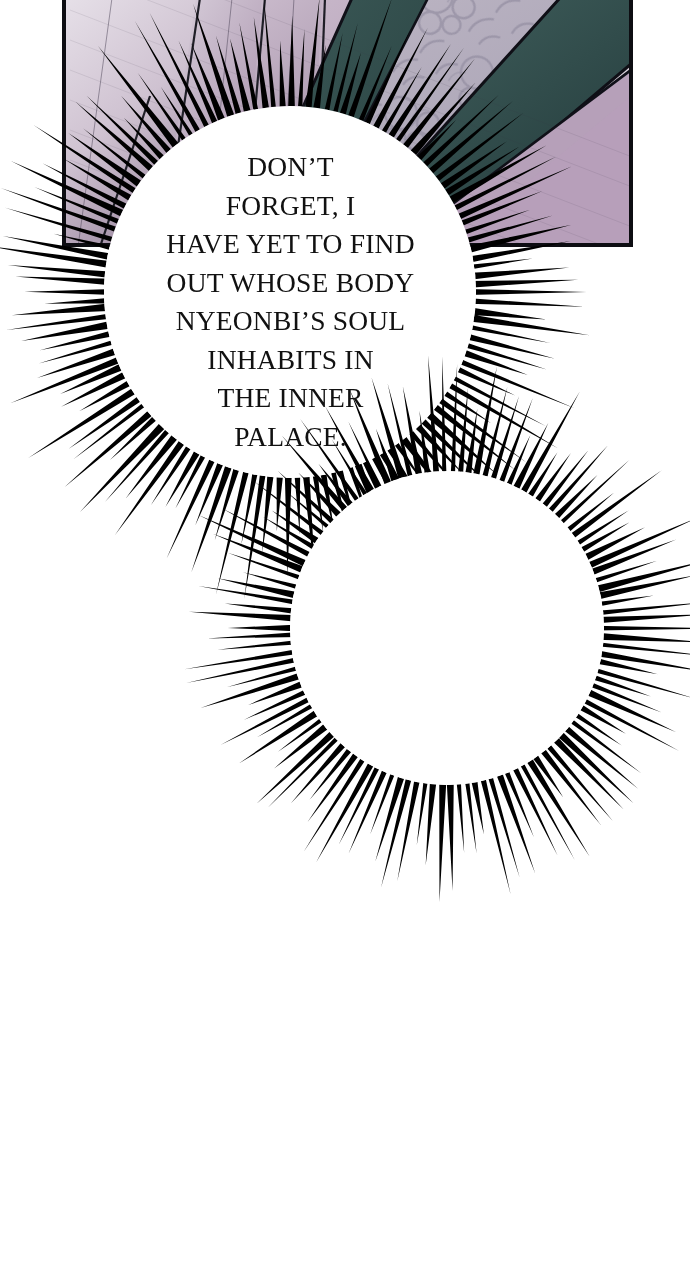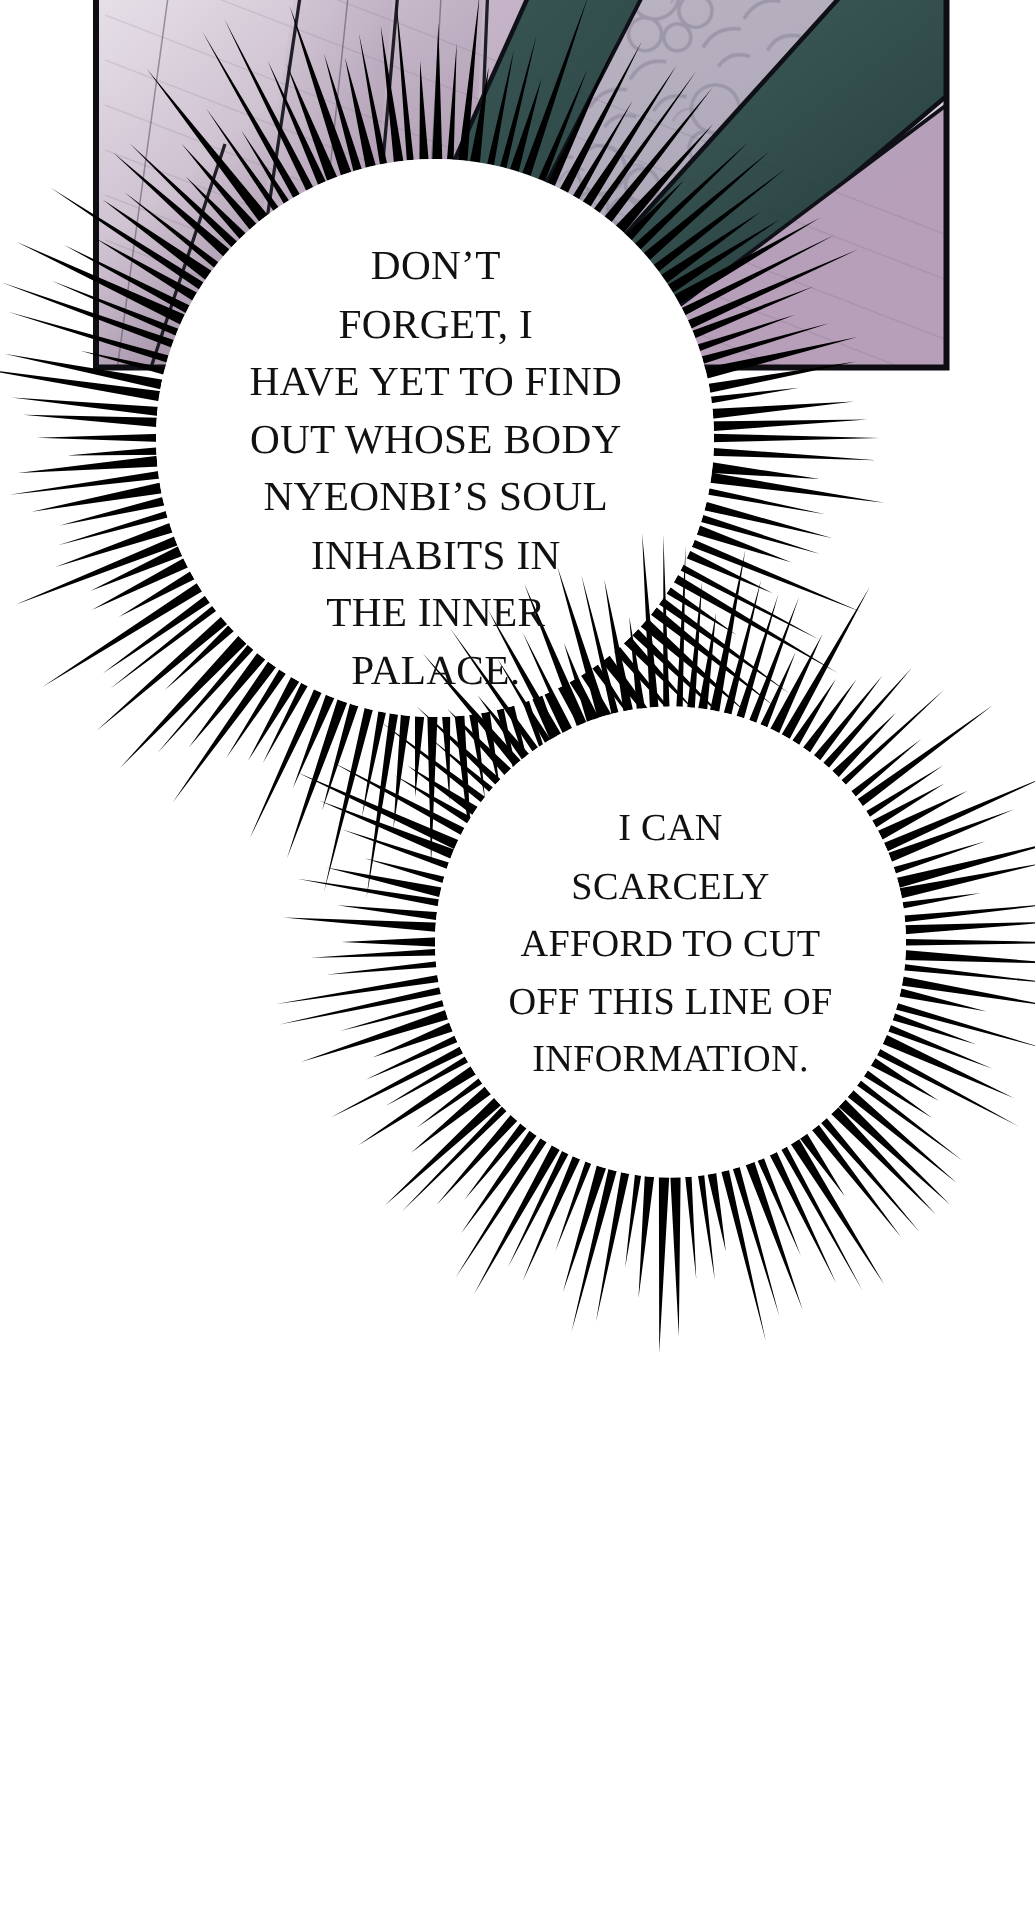--- a/index.html
+++ b/index.html
@@ -29,21 +29,21 @@
     text-align: center;
     color: #111111;
     font-family: "Liberation Serif", serif;
     letter-spacing: 0.2px;
     white-space: pre-line;
     pointer-events: none;
     user-select: text;
   }
   #bubble1-text {
     left: 108px;
-    top: 158px;
+    top: 148px;
     width: 365px;
     font-size: 27.5px;
     line-height: 38.5px;
   }
   #bubble2-text {
     left: 288px;
     top: 533px;
     width: 318px;
     font-size: 25.5px;
     line-height: 38.5px;
@@ -188,19 +188,14 @@
 
   <div class="bubble-text" id="bubble1-text">DON’T
 FORGET, I
 HAVE YET TO FIND
 OUT WHOSE BODY
 NYEONBI’S SOUL
 INHABITS IN
 THE INNER
 PALACE.</div>
 
-  <div class="bubble-text" id="bubble2-text">I CAN
-SCARCELY
-AFFORD TO CUT
-OFF THIS LINE OF
-INFORMATION.</div>
 
 </div>
 
 </body></html>

